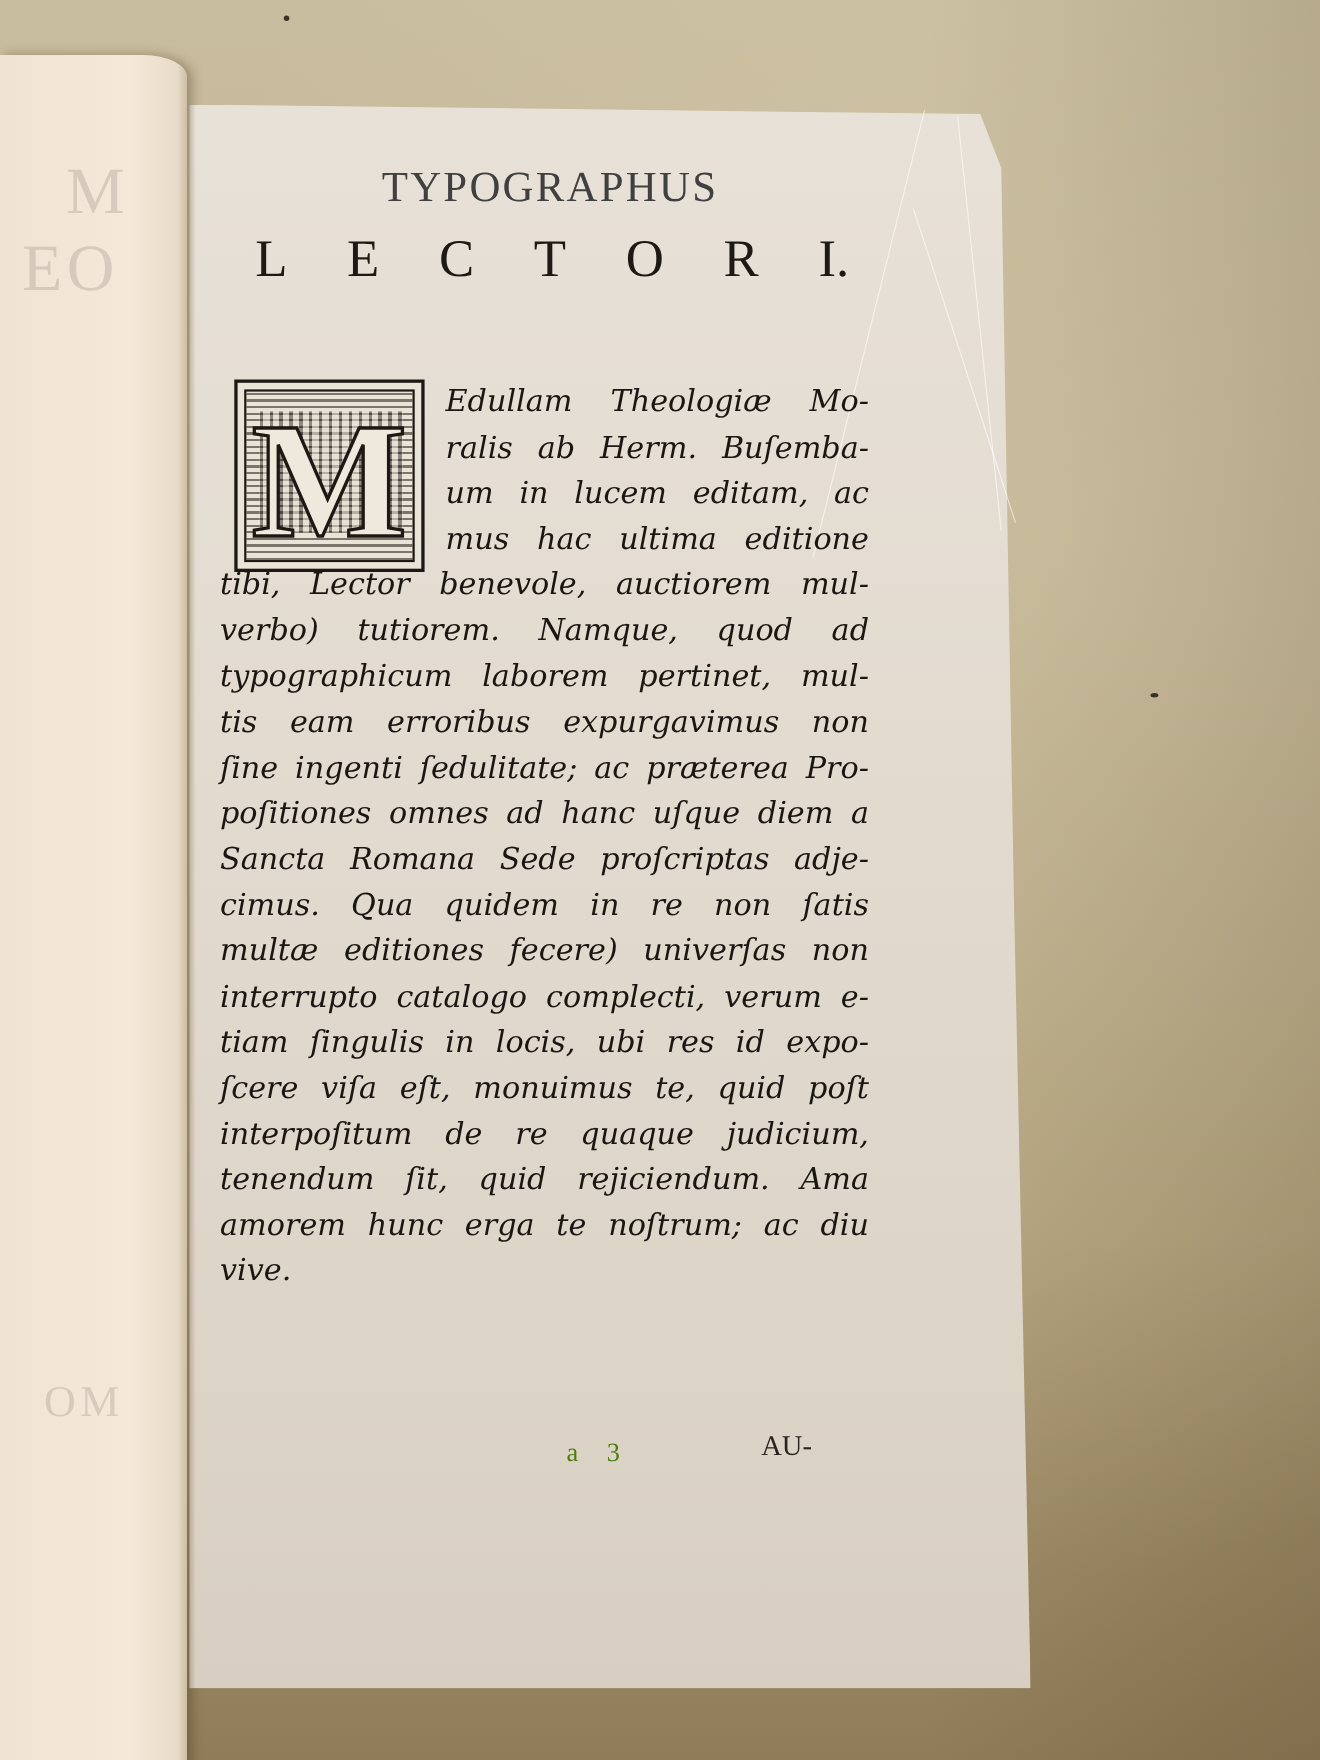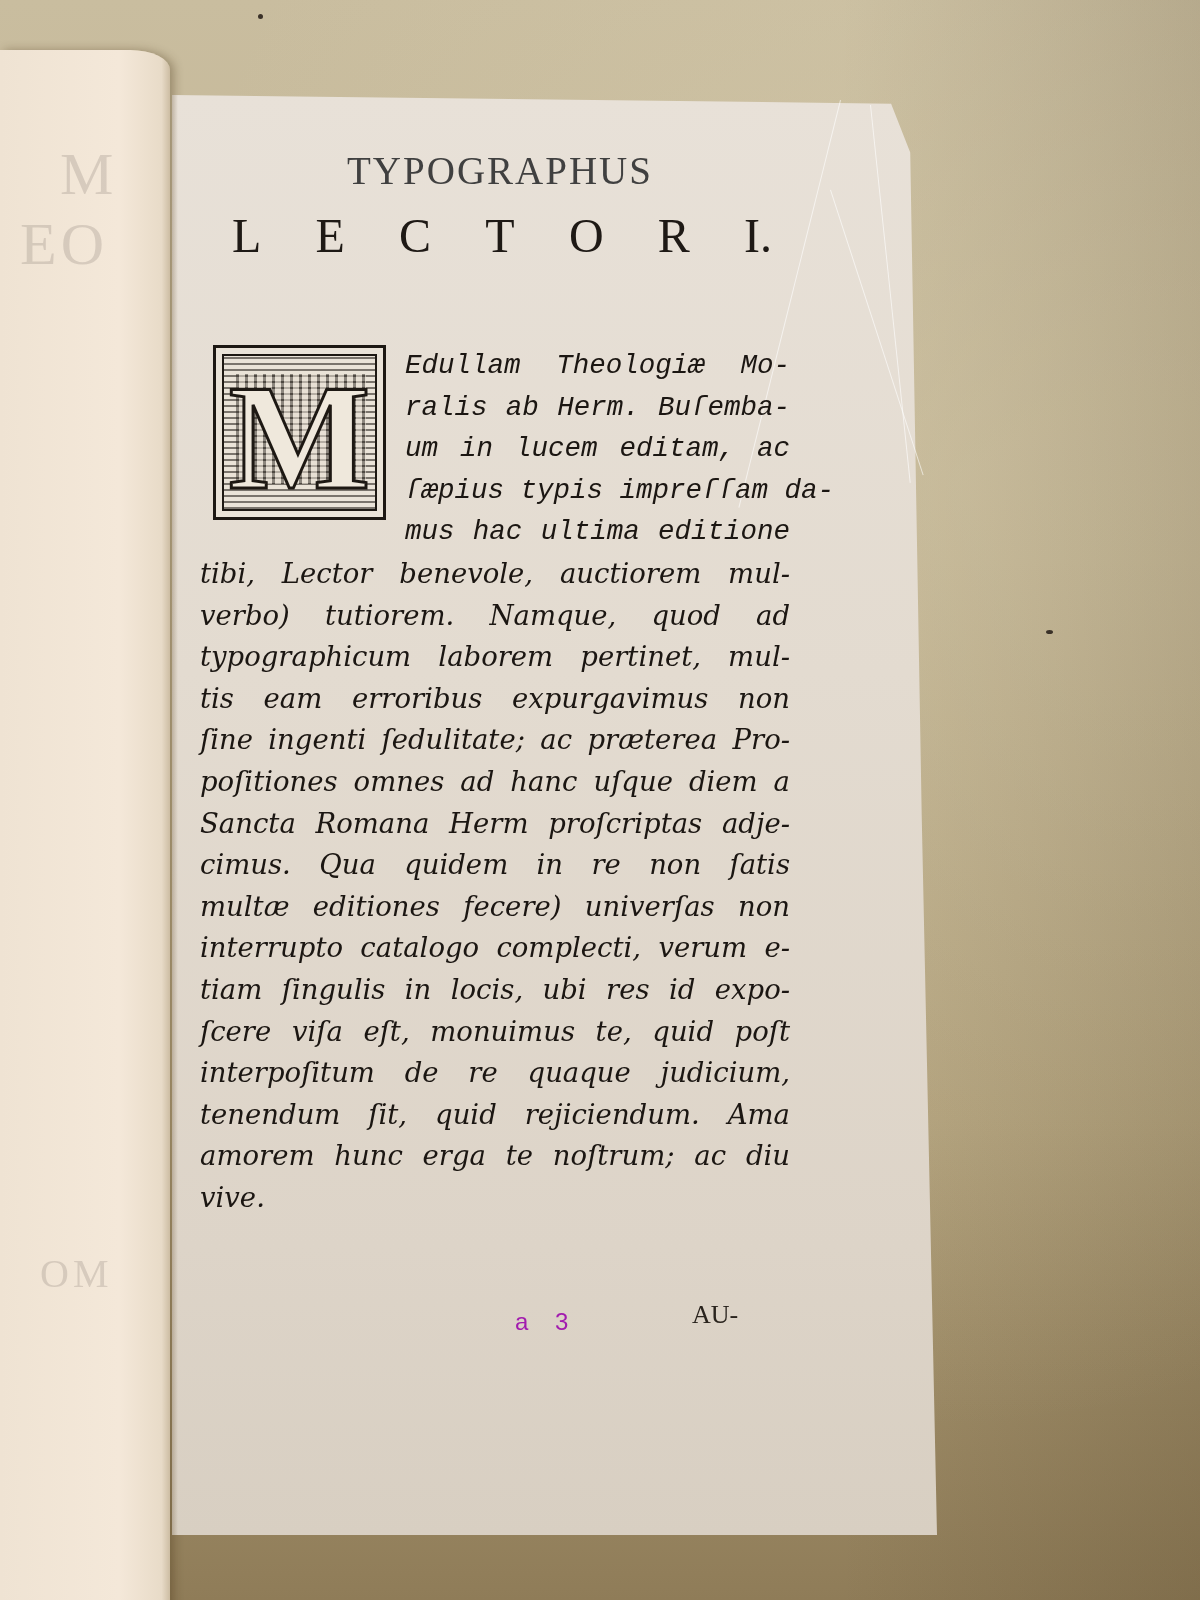--- a/index.html
+++ b/index.html
@@ -69,25 +69,25 @@
     position:absolute; left:0; right:0; top:6px; text-align:center;
     font-family:"Liberation Serif", serif; font-size:150px; line-height:150px;
     color:#efe8dc; -webkit-text-stroke:3px #1d1813; font-weight:bold;
   }
   .text-block {
     position:absolute; left:200px; top:345px; width:590px;
     font-family:"DejaVu Serif", serif; font-style:italic; font-size:27.5px;
     color:#1b1612; line-height:41.6px;
   }
   .line { display:block; white-space:nowrap; text-align:justify; text-align-last:justify; height:41.6px; }
-  .line.indent { margin-left:205px;font-family:Liberation Mono, monospace; }
+  .line.indent { margin-left:205px; }
   .line.last { text-align-last:left; }
   .sig {
-    position:absolute; left:515px; top:1308px; font-family:Liberation Sans, sans-serif;
-    font-size:24px; color:#a21caf; letter-spacing:10px;
+    position:absolute; left:515px; top:1308px; font-family:Liberation Serif, serif;
+    font-size:24px; color:#4d7c0f; letter-spacing:10px;
   }
   .catch {
     position:absolute; left:692px; top:1300px; font-family:"Liberation Serif", serif;
     font-size:26px; color:#2a241e;
   }
   .dot { position:absolute; width:5px; height:5px; border-radius:50%; background:#3a3128; }
 </style>
 </head>
 <body>
 
@@ -120,29 +120,28 @@
   <div class="dropcap-inner">
     <div class="dropcap-building"></div>
     <div class="dropcap-letter">M</div>
   </div>
 </div>
 
 <div class="text-block">
   <span class="line indent">Edullam Theologiæ Mo-</span>
   <span class="line indent">ralis ab Herm. Buſemba-</span>
   <span class="line indent">um in lucem editam, ac</span>
-  <span class="line indent">ſæpius typis impreſſam da-</span>
   <span class="line indent">mus hac ultima editione</span>
   <span class="line">tibi, Lector benevole, auctiorem mul-</span>
   <span class="line">verbo) tutiorem. Namque, quod ad</span>
   <span class="line">typographicum laborem pertinet, mul-</span>
   <span class="line">tis eam erroribus expurgavimus non</span>
   <span class="line">ſine ingenti ſedulitate; ac præterea Pro-</span>
   <span class="line">poſitiones omnes ad hanc uſque diem a</span>
-  <span class="line">Sancta Romana Herm proſcriptas adje-</span>
+  <span class="line">Sancta Romana Sede proſcriptas adje-</span>
   <span class="line">cimus. Qua quidem in re non ſatis</span>
   <span class="line">multæ editiones fecere) univerſas non</span>
   <span class="line">interrupto catalogo complecti, verum e-</span>
   <span class="line">tiam ſingulis in locis, ubi res id expo-</span>
   <span class="line">ſcere viſa eſt, monuimus te, quid poſt</span>
   <span class="line">interpoſitum de re quaque judicium,</span>
   <span class="line">tenendum ſit, quid rejiciendum. Ama</span>
   <span class="line">amorem hunc erga te noſtrum; ac diu</span>
   <span class="line last">vive.</span>
 </div>

